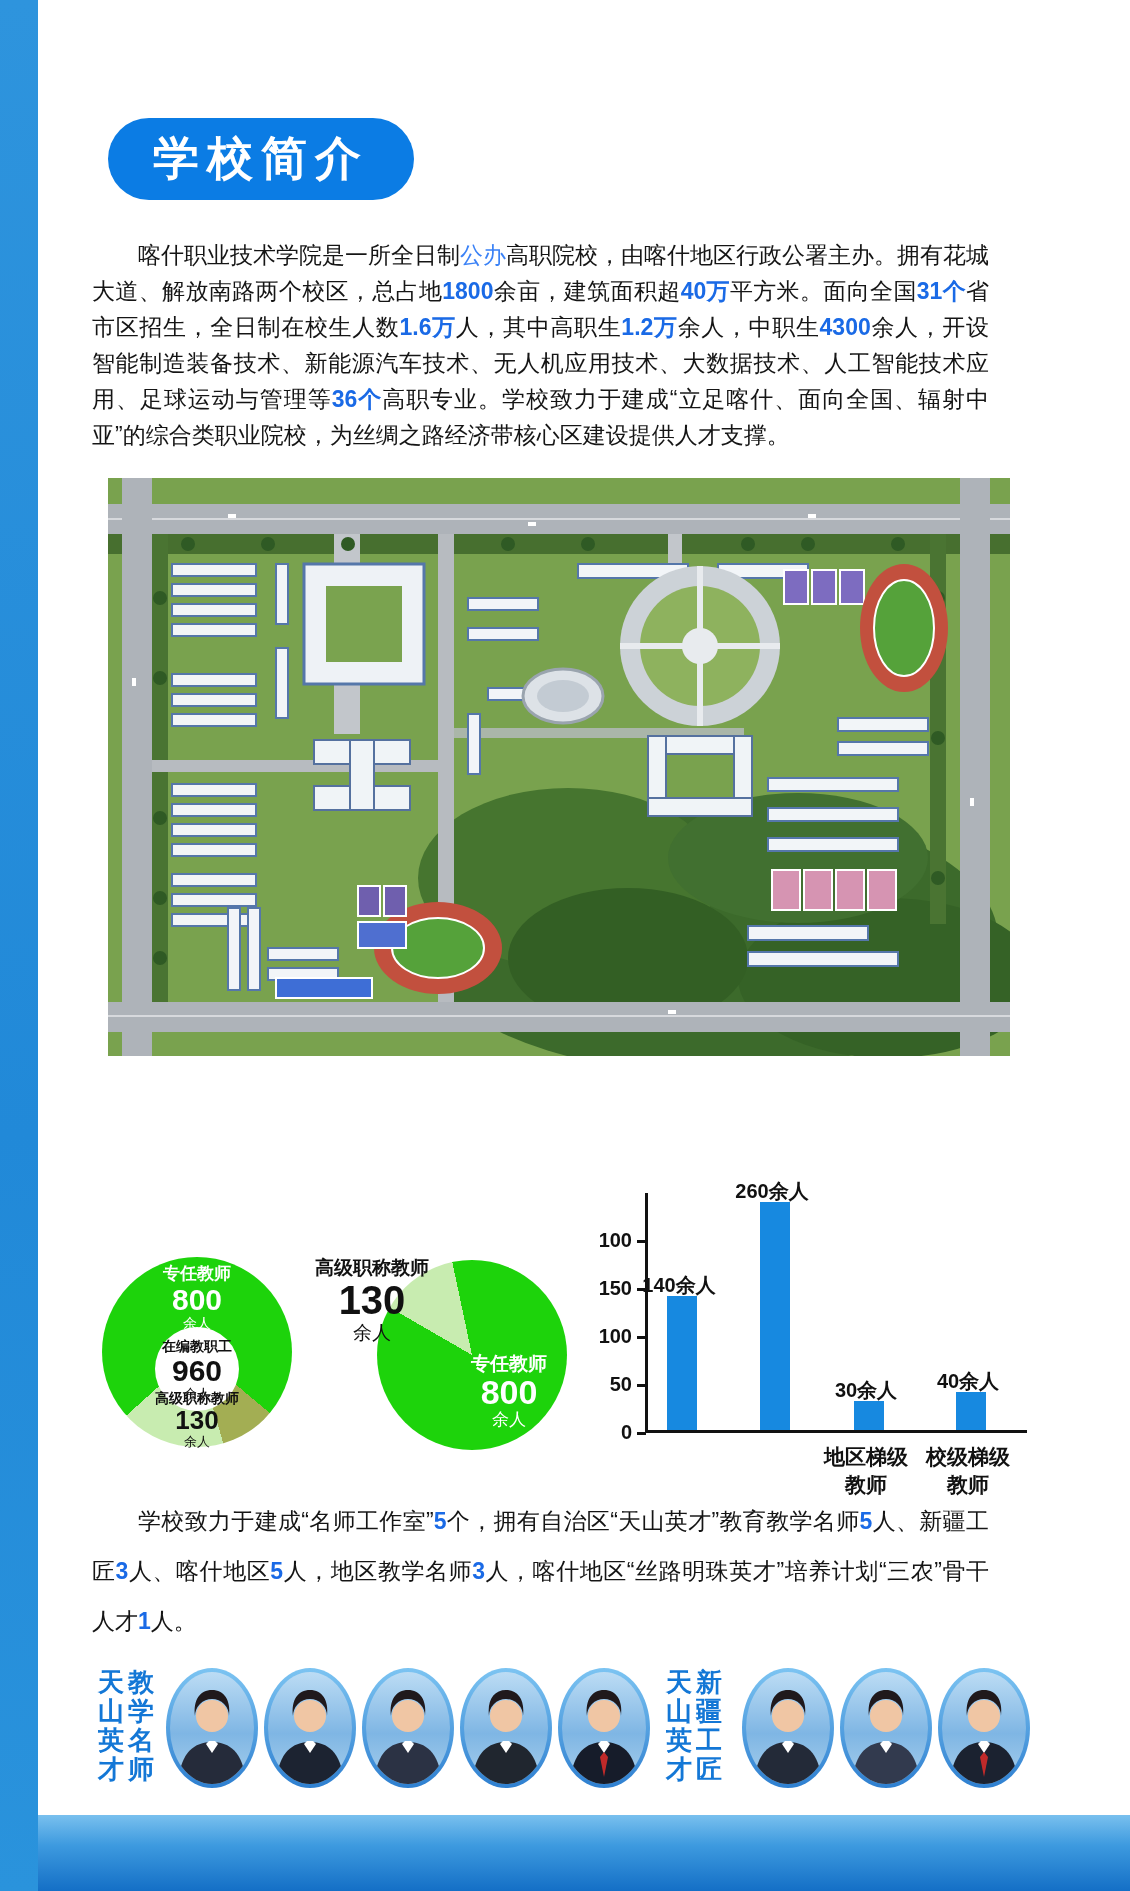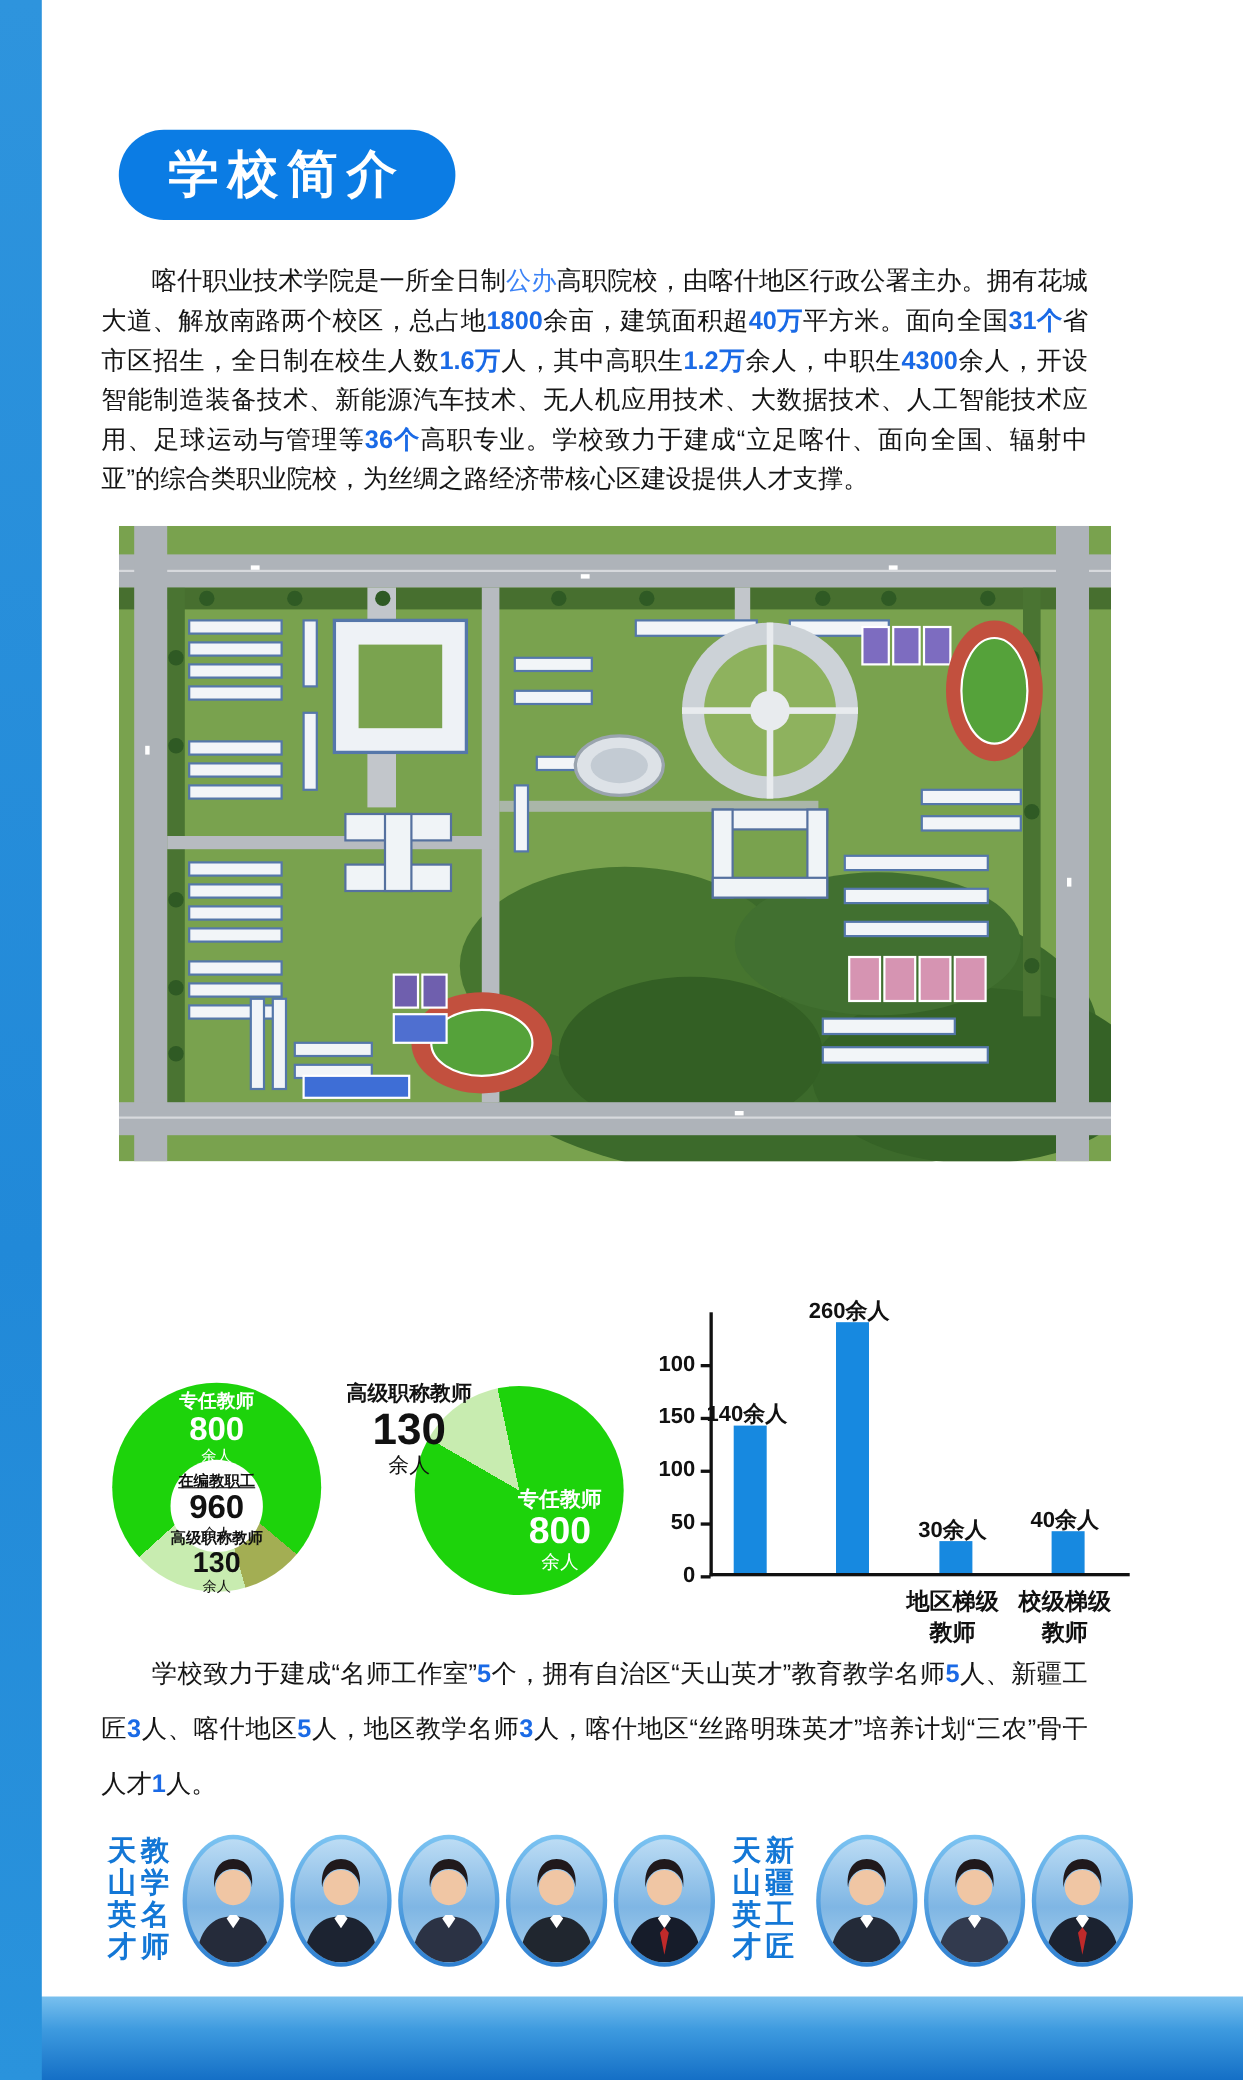--- a/index.html
+++ b/index.html
@@ -37,21 +37,21 @@
   #pie2  { left:377px; top:1260px; width:190px; height:190px; }
   .donut-hole { position:absolute; left:53px; top:70px; width:84px; height:84px; background:#fff;
     border-radius:50%; display:flex; flex-direction:column; align-items:center; justify-content:center; color:#111; }
   .stack { text-align:center; }
   .stack .l1 { font-weight:bold; }
   .stack .l2 { font-weight:bold; }
   .donut-top { position:absolute; left:0; right:0; top:6px; color:#fff; }
   .donut-top .l1 { font-size:17px; line-height:21px; }
   .donut-top .l2 { font-size:30px; line-height:31px; }
   .donut-top .l3 { font-size:14px; line-height:17px; }
-  .donut-hole .l1 { font-size:14px; line-height:17px;text-decoration:underline; }
+  .donut-hole .l1 { font-size:14px; line-height:17px; }
   .donut-hole .l2 { font-size:30px; line-height:31px; }
   .donut-hole .l3 { font-size:13px; line-height:15px; }
   .donut-bottom { position:absolute; left:0; right:0; top:133px; color:#111; }
   .donut-bottom .l1 { font-size:14px; line-height:17px; }
   .donut-bottom .l2 { font-size:26px; line-height:27px; }
   .donut-bottom .l3 { font-size:13px; line-height:15px; }
   .pie2-outside { position:absolute; left:287px; top:1256px; width:170px; color:#111; z-index:2; }
   .pie2-outside .l1 { font-size:19px; line-height:24px; }
   .pie2-outside .l2 { font-size:40px; line-height:41px; }
   .pie2-outside .l3 { font-size:19px; line-height:23px; }

